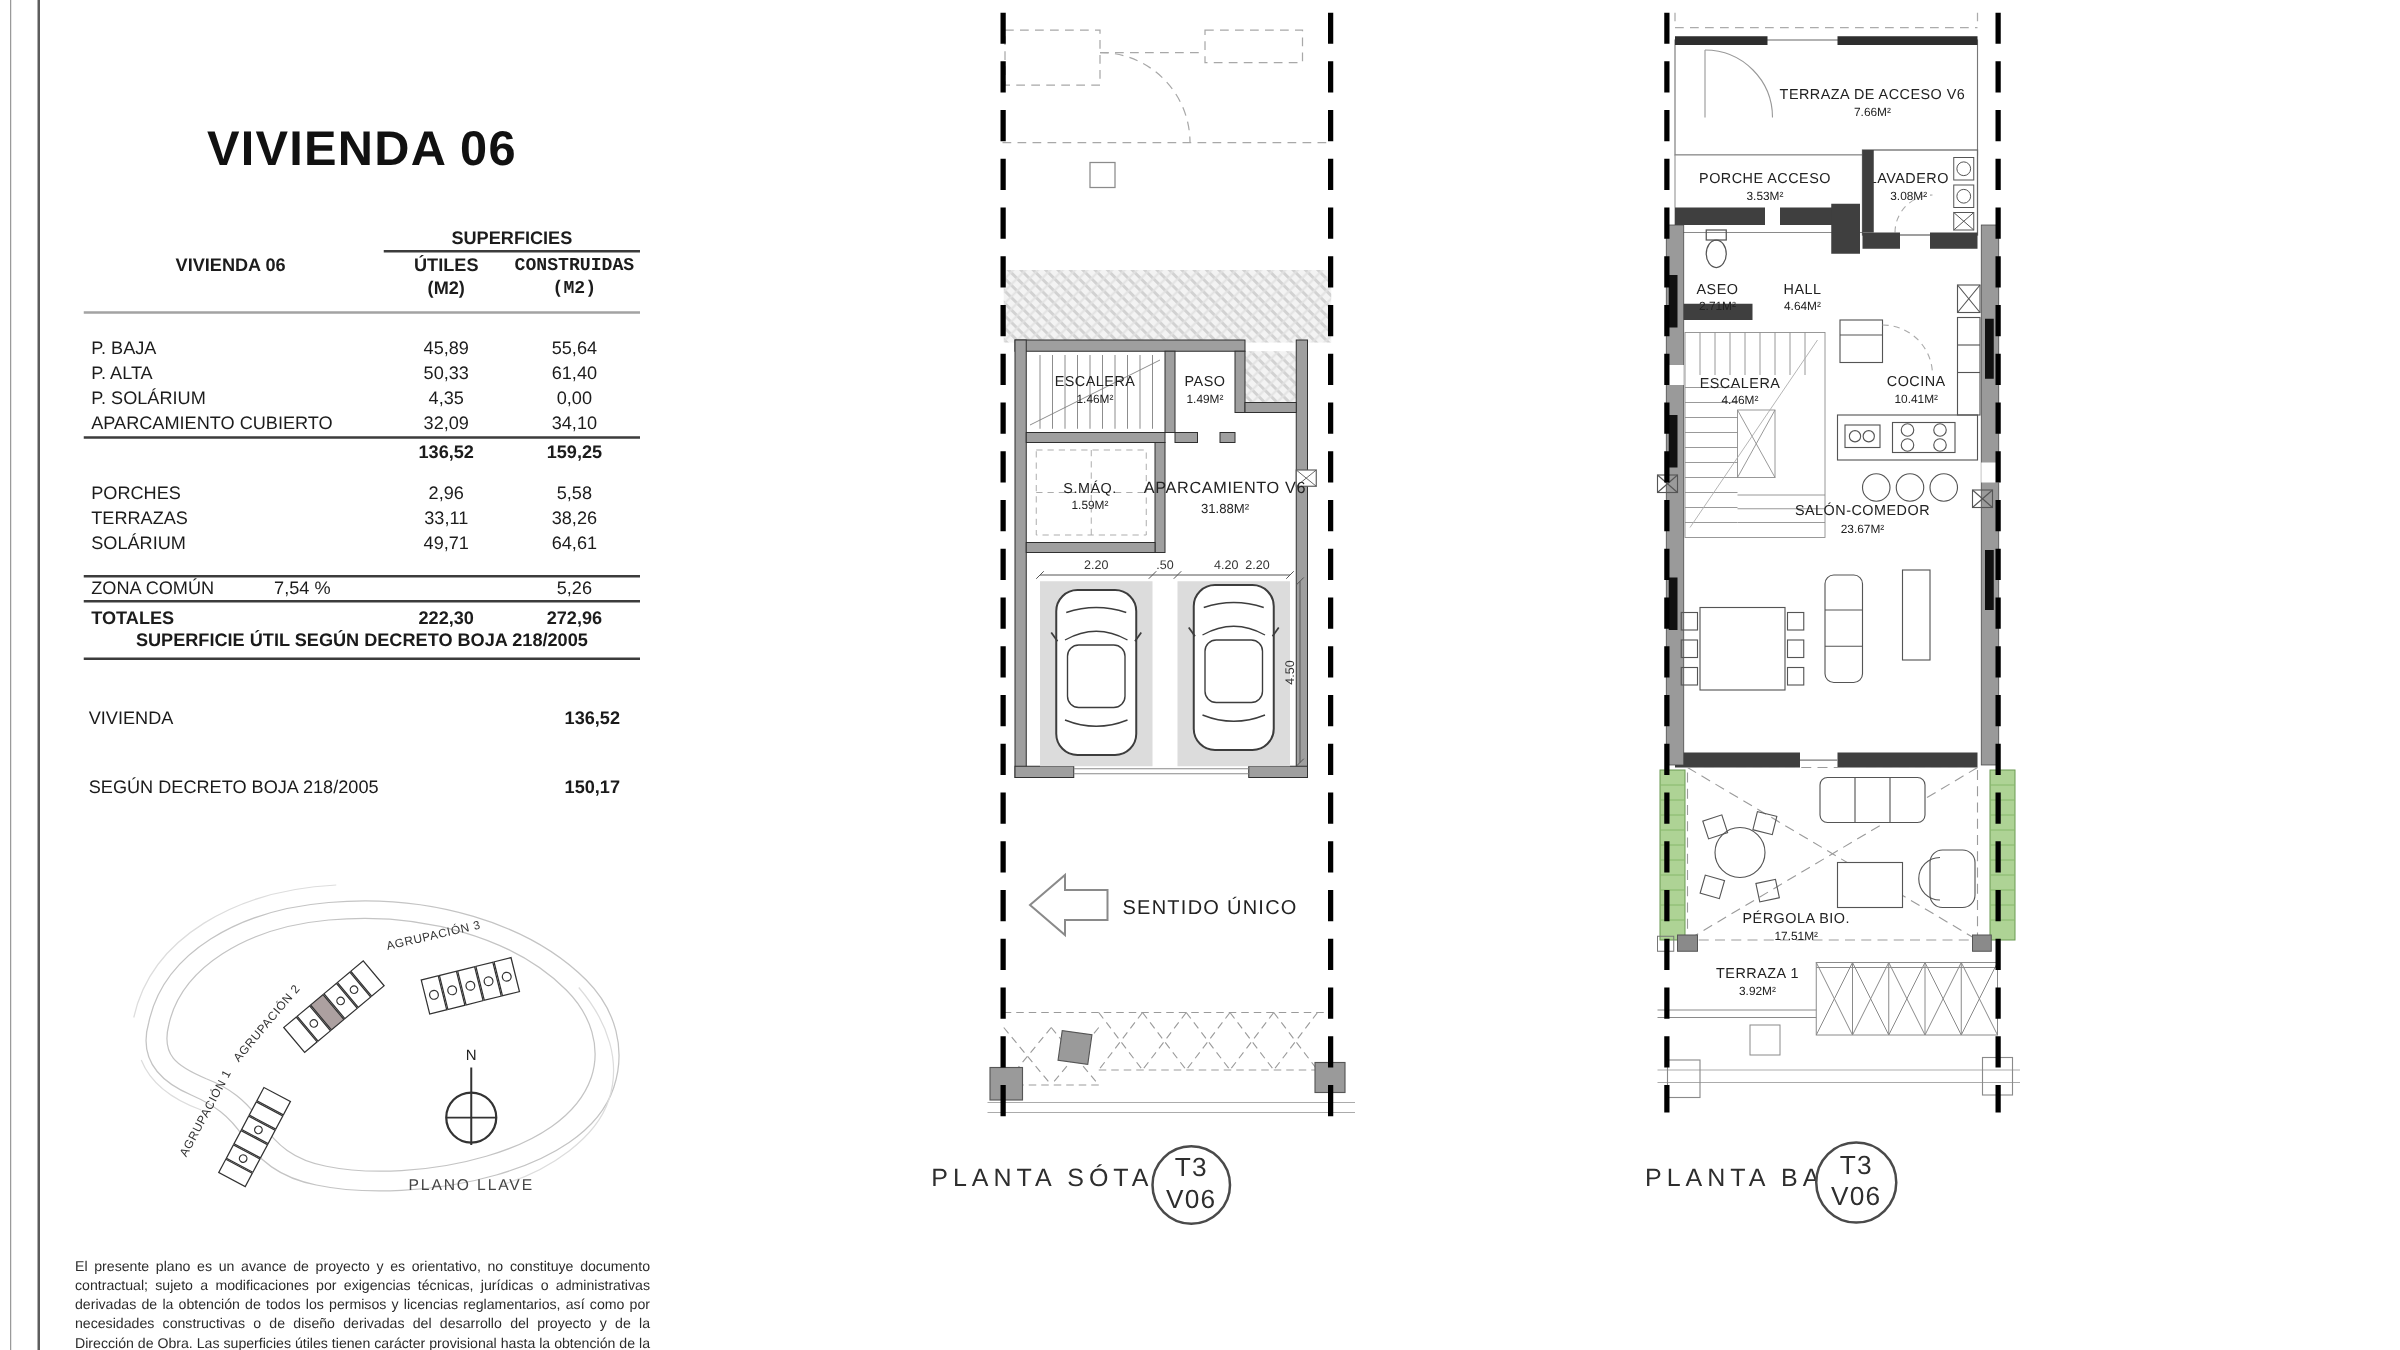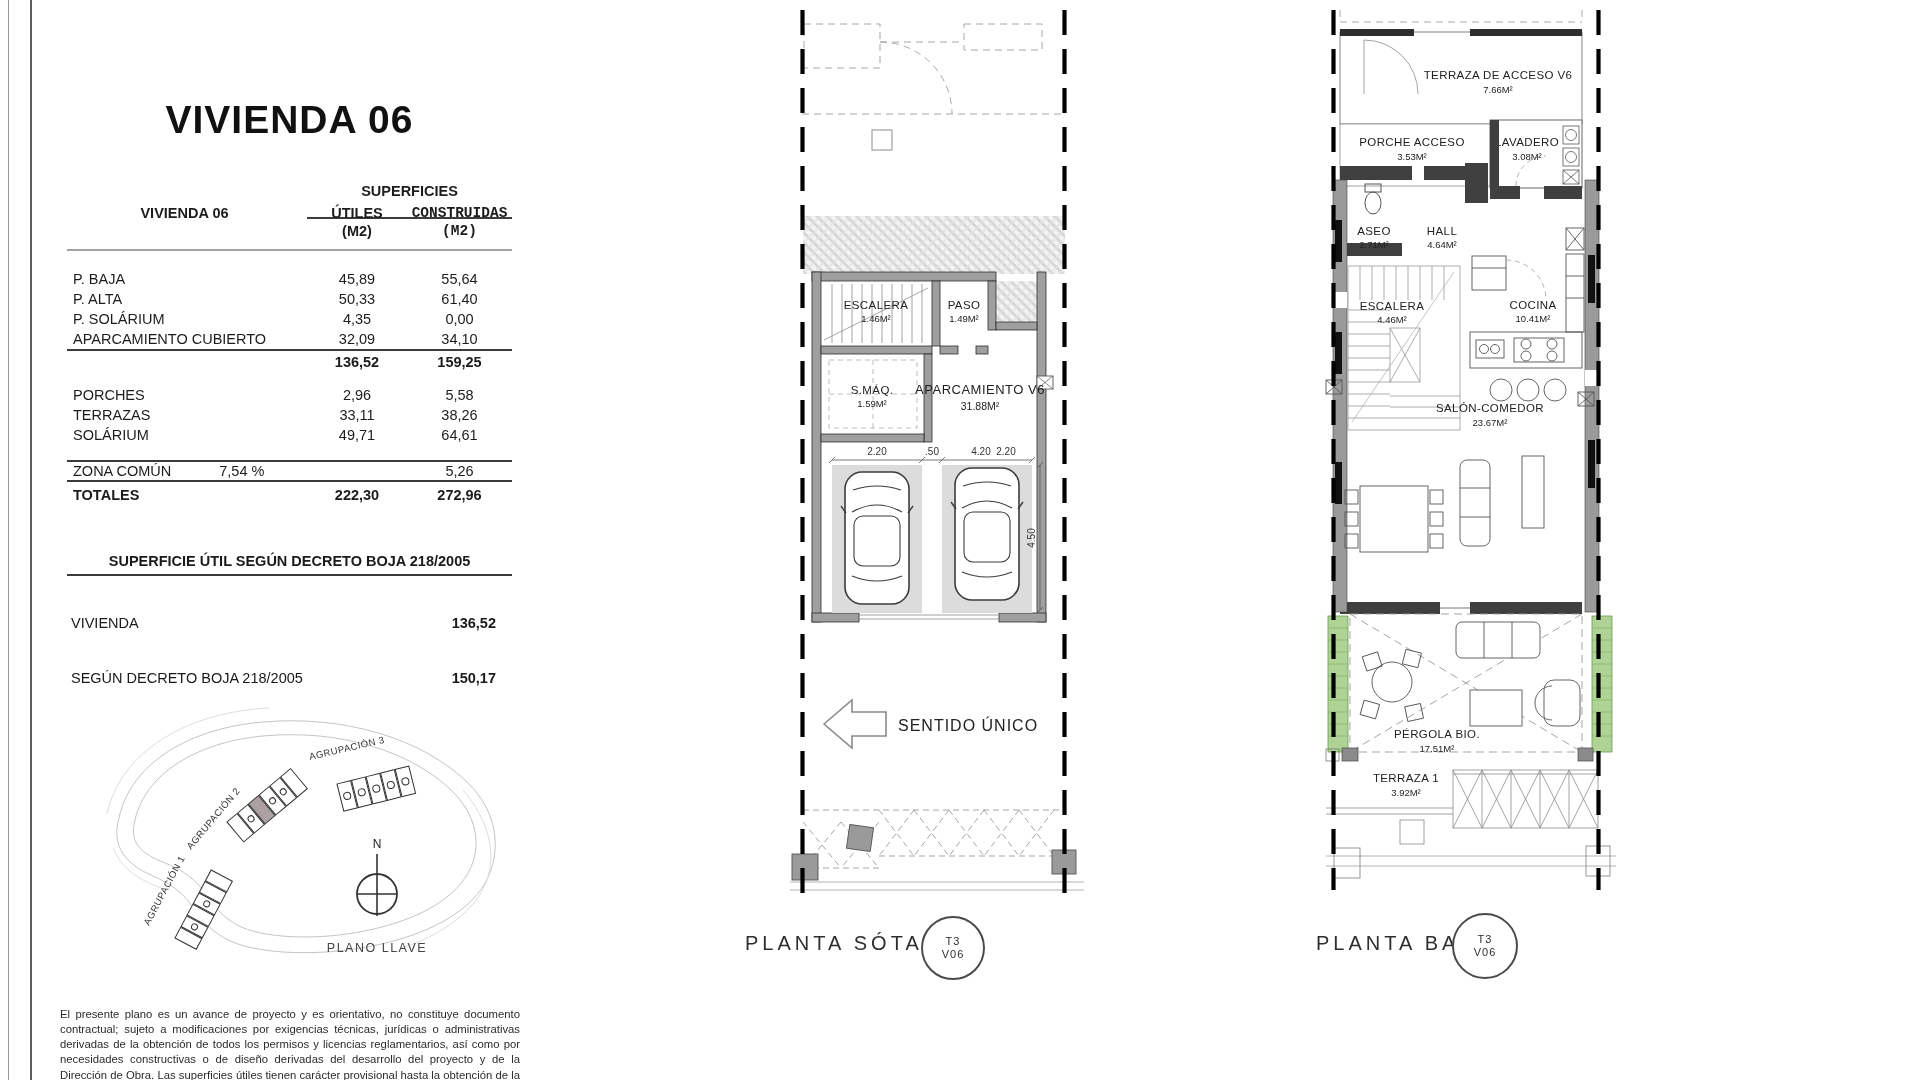--- a/index.html
+++ b/index.html
@@ -13,50 +13,50 @@
   .edge2 { left:30px; top:0; width:2px; height:1080px; background:#5d5d5d; }
 
   
   .doc-title { left:67px; top:98px; width:445px; text-align:center;
     font-size:39px; font-weight:bold; letter-spacing:1px; color:#111; }
 
   .stable { left:67px; top:183px; width:445px; font-size:14.5px; color:#1c1c1c; }
   .st-head { position:relative; height:66px; }
   .st-h-left { position:absolute; left:0; top:22px; width:235px; text-align:center; font-weight:bold; }
   .st-h-group { position:absolute; left:240px; top:0; width:205px; text-align:center;
-    font-weight:bold; border-bottom:2px solid #3c3c3c; padding-bottom:18px; }
+    font-weight:bold; border-bottom:2px solid #3c3c3c; padding-bottom:1px; }
   .st-col { position:absolute; top:21px; text-align:center; font-weight:bold; line-height:1.25; }
   .st-col .unit { display:block; font-weight:bold; }
   .c1 { left:240px; width:100px; }
   .c2 { left:340px; width:105px;font-family:Liberation Mono, monospace; }
   .st-body { border-top:2px solid #a3a3a3; padding-top:18px; }
   .srow { display:flex; align-items:center; height:20px; }
   .srow .lbl { flex:1; padding-left:6px; }
   .srow .pct { margin-left:48px; }
   .srow .v1 { width:100px; text-align:center; }
   .srow .v2 { width:105px; text-align:center; }
   .srow.bold, .bold { font-weight:bold; }
   .sub { border-top:2px solid #3c3c3c; height:24px; margin-bottom:12px; }
   .zona { margin-top:15px; border-top:2px solid #3c3c3c; border-bottom:2px solid #3c3c3c; height:22px; }
   .tot { height:26px; }
 
   .boja { left:67px; top:505px; width:445px; font-size:14.5px; }
-  .boja-title { text-align:center; font-weight:bold; border-bottom:2px solid #3c3c3c; padding-bottom:5px;margin-top:48px; }
+  .boja-title { text-align:center; font-weight:bold; border-bottom:2px solid #3c3c3c; padding-bottom:5px; }
   .boja-row { display:flex; margin-top:39px; }
   .boja-row .lbl { flex:1; padding-left:4px; }
   .boja-row .val { width:90px; text-align:right; padding-right:16px; font-weight:bold; }
 
   .disclaimer { left:60px; top:1007px; width:460px; font-size:11.3px; line-height:1.34;
     text-align:justify; color:#2b2b2b; }
 
   
   .plan-title { font-size:20px; letter-spacing:4px; color:#2e2e2e; white-space:nowrap; }
   .badge { border:2px solid #4a4a4a; border-radius:50%; display:flex; flex-direction:column;
     align-items:center; justify-content:center; color:#2e2e2e; background:#fff; }
-  .badge div { font-size:11px; line-height:1.18; letter-spacing:1px; }
+  .badge div { font-size:21px; line-height:1.18; letter-spacing:1px; }
 
   
   svg text { font-family:"Liberation Sans", sans-serif; fill:#222; }
   .rm  { font-size:11.5px; letter-spacing:.4px; }
   .rm-lg { font-size:13px; letter-spacing:.5px; }
   .ar  { font-size:9.5px; }
   .ar-lg { font-size:10.5px; }
   .dim { font-size:10px; fill:#333; }
   .sent { font-size:16px; letter-spacing:1px; fill:#222; }
   .site-lb { font-size:9.5px; letter-spacing:.5px; fill:#333; }

